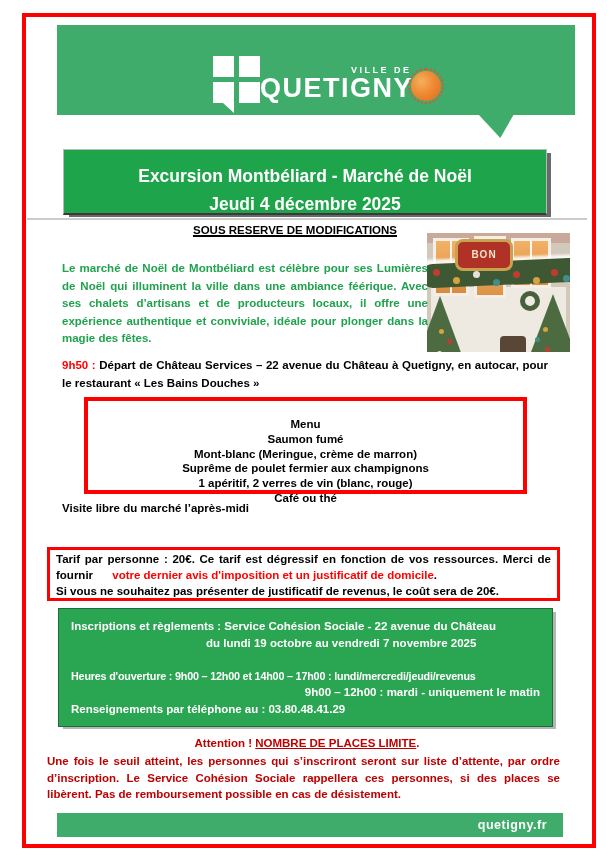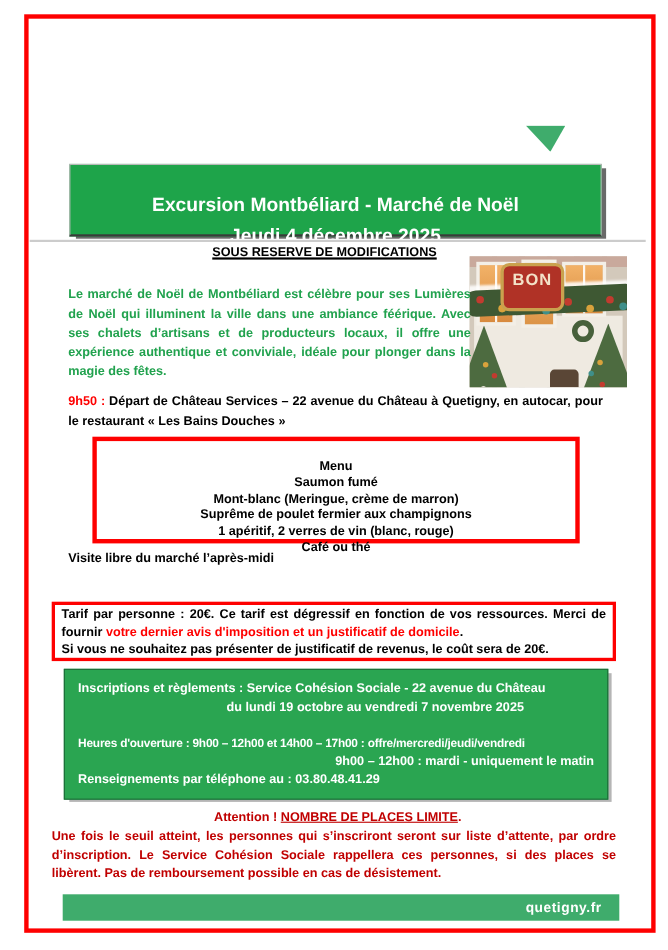--- a/index.html
+++ b/index.html
@@ -27,21 +27,21 @@
   .logo-villede{left:294px;top:40px;color:#ffffff;font-size:9px;font-weight:bold;letter-spacing:2.5px;}
   .logo-city{left:203px;top:48px;color:#ffffff;font-size:27px;font-weight:800;letter-spacing:1.5px;}
   .logo-badge{left:354px;top:46px;width:30px;height:30px;border-radius:50%;
     background:radial-gradient(circle at 35% 35%,#f6b05c 0%,#ee8a33 45%,#e06a1d 100%);
     outline:2px dotted #d25c3a;outline-offset:1px;}
 
   
   .title-box{left:63px;top:149px;width:484px;height:66px;background:#1ea44a;
     border:1px solid #b8b8b8;border-bottom:2px solid #3a3a3a;box-sizing:border-box;
     box-shadow:5px 3px 0 -1px #696969;
-    color:#ffffff;font-weight:bold;font-size:17.5px;text-align:center;line-height:28px;padding-top:22px;}
+    color:#ffffff;font-weight:bold;font-size:17.5px;text-align:center;line-height:28px;padding-top:12px;}
 
   .divider-line{left:27px;top:218px;width:560px;height:2px;background:#cccccc;}
 
   .notice{left:15px;top:224px;width:560px;text-align:center;font-size:11.5px;font-weight:bold;color:#000;}
   .notice span{text-decoration:underline;text-decoration-thickness:1.5px;}
 
   
   .photo{left:427px;top:233px;width:143px;height:119px;overflow:hidden;
     background:linear-gradient(#c9a99c 0 10px,#d3c9bb 10px),
                repeating-linear-gradient(90deg,#d6ccbe 0 20px,#c8bcab 20px 25px);}
@@ -51,23 +51,23 @@
     border-radius:12px;transform:rotate(-2.5deg);}
   .orn{position:absolute;width:7px;height:7px;border-radius:50%;}
   .o1{left:6px;top:36px;background:#c23b2f;}
   .o2{left:26px;top:44px;background:#d9a23c;}
   .o3{left:46px;top:38px;background:#e8e3da;}
   .o4{left:66px;top:46px;background:#3f8f8a;}
   .o5{left:86px;top:38px;background:#c23b2f;}
   .o6{left:106px;top:44px;background:#d9a23c;}
   .o7{left:124px;top:36px;background:#c23b2f;}
   .o8{left:136px;top:42px;background:#3f8f8a;}
-  .ph-sign{position:absolute;left:28px;top:6px;width:58px;height:44px;background:#b03226;
+  .ph-sign{position:absolute;left:28px;top:6px;width:58px;height:32px;background:#b03226;
     border:3px solid #caa14e;border-radius:8px;box-sizing:border-box;
-    color:#f3e2c8;font-weight:bold;font-size:15px;letter-spacing:1px;text-align:center;line-height:26px;}
+    color:#f3e2c8;font-weight:bold;font-size:10px;letter-spacing:1px;text-align:center;line-height:26px;}
   .ph-store{position:absolute;left:4px;top:54px;width:135px;height:65px;background:#efeae1;}
   .ph-window{position:absolute;border:3px solid #f3efe7;box-sizing:border-box;
     background:
       linear-gradient(rgba(255,255,255,.9) 0 0) 50% 0/2px 100% no-repeat,
       linear-gradient(rgba(255,255,255,.9) 0 0) 0 50%/100% 2px no-repeat,
       linear-gradient(#f2b268,#d88a3e);}
   .w1{left:6px;top:5px;width:36px;height:58px;}
   .w2{left:84px;top:5px;width:40px;height:50px;}
   .ph-door{position:absolute;left:47px;top:3px;width:32px;height:62px;border:3px solid #f3efe7;
     box-sizing:border-box;background:linear-gradient(#f6c178,#dc9346);}
@@ -91,21 +91,21 @@
 
   .menu-box{left:84px;top:397px;width:443px;height:97px;border:4px solid #fe0000;box-sizing:border-box;
     text-align:center;font-size:11.5px;font-weight:bold;line-height:14.8px;padding-top:16px;}
 
   .visite{left:62px;top:500px;width:486px;}
   .return-line{left:62px;top:517px;width:486px;}
 
   .tarif-box{left:47px;top:547px;width:513px;height:54px;border:3px solid #fe0000;box-sizing:border-box;
     padding:1px 6px;font-size:11.5px;font-weight:bold;line-height:16px;}
   .tarif-main{text-align:justify;}
-  .red-hl{color:#fe0000;}
+  .red-hl{color:#fe0000;margin-left:16px;}
 
   .green-box{left:58px;top:608px;width:495px;height:119px;background:#2aa551;
     border:1px solid #1c6b38;box-sizing:border-box;box-shadow:4px 3px 0 -1px #b5b5b5;
     color:#ffffff;font-weight:bold;font-size:11.5px;line-height:16.8px;padding:9px 12px;}
   .gb-indent{padding-left:135px;}
   .gb-gap{margin-top:16px;}
   .gb-tight{font-size:10.8px;letter-spacing:-0.2px;white-space:nowrap;}
   .gb-center{text-align:right;}
 
   .attention{left:27px;top:737px;width:560px;text-align:center;color:#c00000;font-size:11.5px;font-weight:bold;}
@@ -117,20 +117,32 @@
     color:#ffffff;font-weight:bold;font-size:12.5px;text-align:right;line-height:24px;padding-right:16px;
     letter-spacing:0.5px;}
 </style>
 </head>
 <body>
 
 <div id="page">
 
   <div class="abs page-frame"></div>
 
+  <div class="abs banner">
+    <div class="abs logo-grid">
+      <div class="logo-sq sq-tl"></div>
+      <div class="logo-sq sq-tr"></div>
+      <div class="logo-sq sq-bl"></div>
+      <div class="logo-sq sq-br"></div>
+      <div class="sq-tail"></div>
+    </div>
+    <div class="abs logo-villede">VILLE DE</div>
+    <div class="abs logo-city">QUETIGNY</div>
+    <div class="abs logo-badge"></div>
+  </div>
   <div class="abs banner-tail"></div>
 
   <div class="abs title-box">
     <div>Excursion Montbéliard - Marché de Noël</div>
     <div>Jeudi 4 décembre 2025</div>
   </div>
 
   <div class="abs divider-line"></div>
 
   <div class="abs notice">
@@ -182,21 +194,21 @@
   <div class="abs tarif-box">
     <div class="tarif-main">
       <span>Tarif par personne : 20€. Ce tarif est dégressif en fonction de vos ressources. Merci de fournir </span><span class="red-hl">votre dernier avis d'imposition et un justificatif de domicile</span><span>.</span>
     </div>
     <div>Si vous ne souhaitez pas présenter de justificatif de revenus, le coût sera de 20€.</div>
   </div>
 
   <div class="abs green-box">
     <div>Inscriptions et règlements : Service Cohésion Sociale - 22 avenue du Château</div>
     <div class="gb-indent">du lundi 19 octobre au vendredi 7 novembre 2025</div>
-    <div class="gb-gap gb-tight">Heures d'ouverture : 9h00 – 12h00 et  14h00 – 17h00 : offre/mercredi/jeudi/vendredi</div>
+    <div class="gb-gap gb-tight">Heures d'ouverture : 9h00 – 12h00 et  14h00 – 17h00 : lundi/mercredi/jeudi/revenus</div>
     <div class="gb-center">9h00 – 12h00 : mardi - uniquement le matin</div>
     <div>Renseignements par téléphone au : 03.80.48.41.29</div>
   </div>
 
   <div class="abs attention">
     <span>Attention ! </span><span class="u">NOMBRE DE PLACES LIMITE</span><span>.</span>
   </div>
 
   <div class="abs waitlist">Une fois le seuil atteint, les personnes qui s’inscriront seront sur liste d’attente, par ordre d’inscription. Le Service Cohésion Sociale rappellera ces personnes, si des places se libèrent. Pas de remboursement possible en cas de désistement.</div>
 

